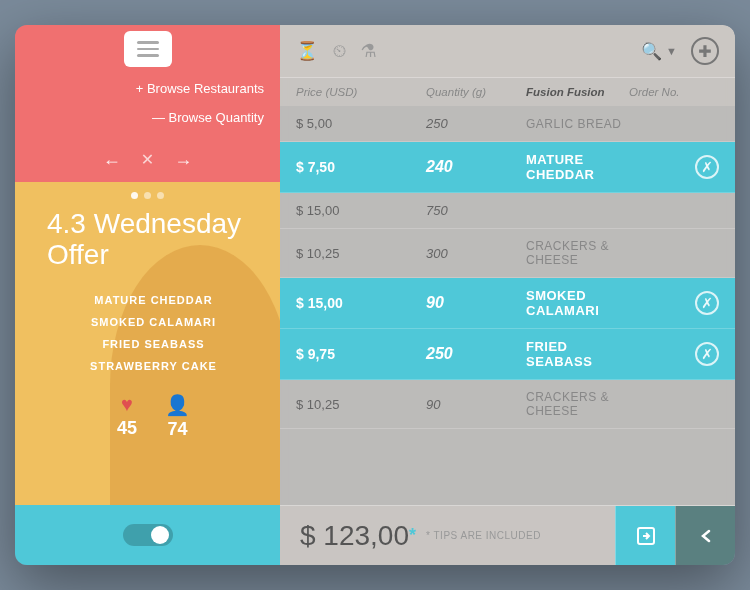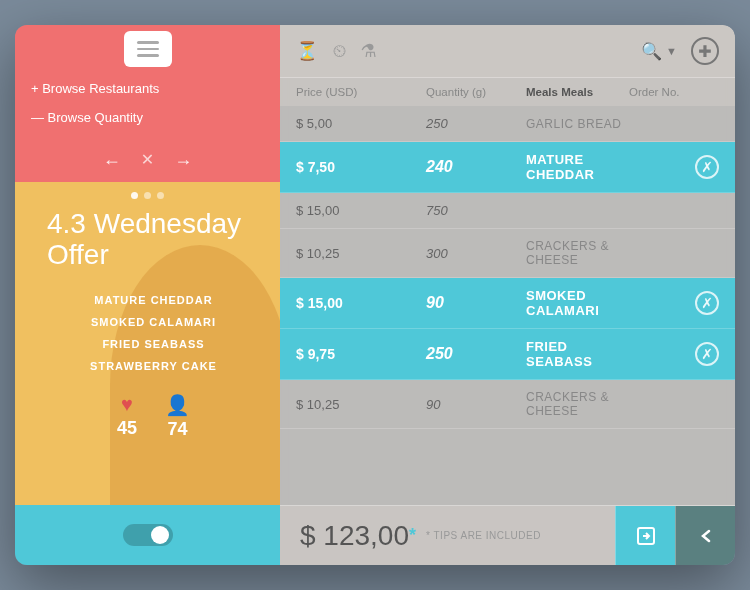--- a/index.html
+++ b/index.html
@@ -32,20 +32,21 @@
       flex-direction: column;
       position: relative;
     }
 
     .top-bar {
       background: #f07070;
       padding: 14px 16px;
       display: flex;
       flex-direction: column;
       gap: 10px;
+      align-items: flex-end;
     }
 
     .burger-icon-wrapper {
       background: white;
       border-radius: 6px;
       width: 48px;
       height: 36px;
       display: flex;
       align-items: center;
       justify-content: center;
@@ -285,20 +286,21 @@
       color: #777;
       font-size: 16px;
       cursor: pointer;
     }
 
     .col-headers {
       display: grid;
       grid-template-columns: 130px 100px 1fr 90px;
       padding: 8px 16px;
       background: rgba(210,205,200,0.5);
+      font-style: italic;
     }
 
     .col-header {
       font-size: 11.5px;
       color: #888;
       font-weight: 400;
     }
 
     .col-header.bold {
       color: #555;
@@ -522,21 +524,21 @@
       <div class="search-wrapper">
         <span class="search-icon-svg">🔍</span>
         <span class="search-chevron">▼</span>
       </div>
       <div class="add-btn">✚</div>
     </div>
 
     <div class="col-headers">
       <span class="col-header">Price (USD)</span>
       <span class="col-header">Quantity (g)</span>
-      <span class="col-header bold">Meals Meals</span>
+      <span class="col-header bold">Fusion Fusion</span>
       <span class="col-header">Order No.</span>
     </div>
 
     <div class="table-body">
 
       <div class="table-row normal">
         <span class="cell price">$ 5,00</span>
         <span class="cell qty">250</span>
         <span class="cell name">GARLIC BREAD</span>
         <span class="cell"></span>

